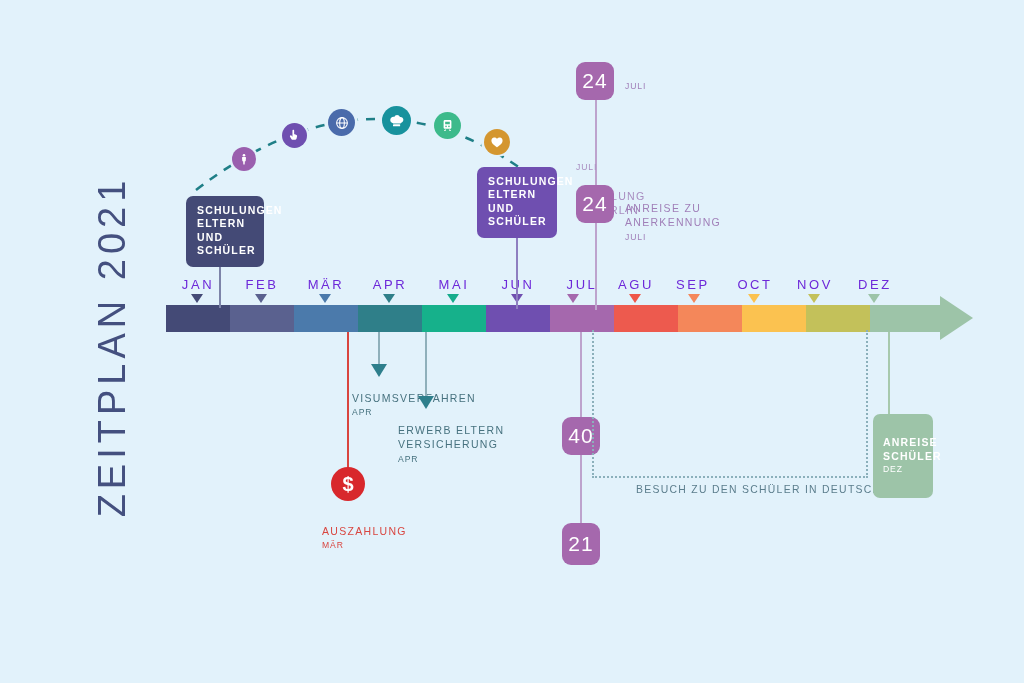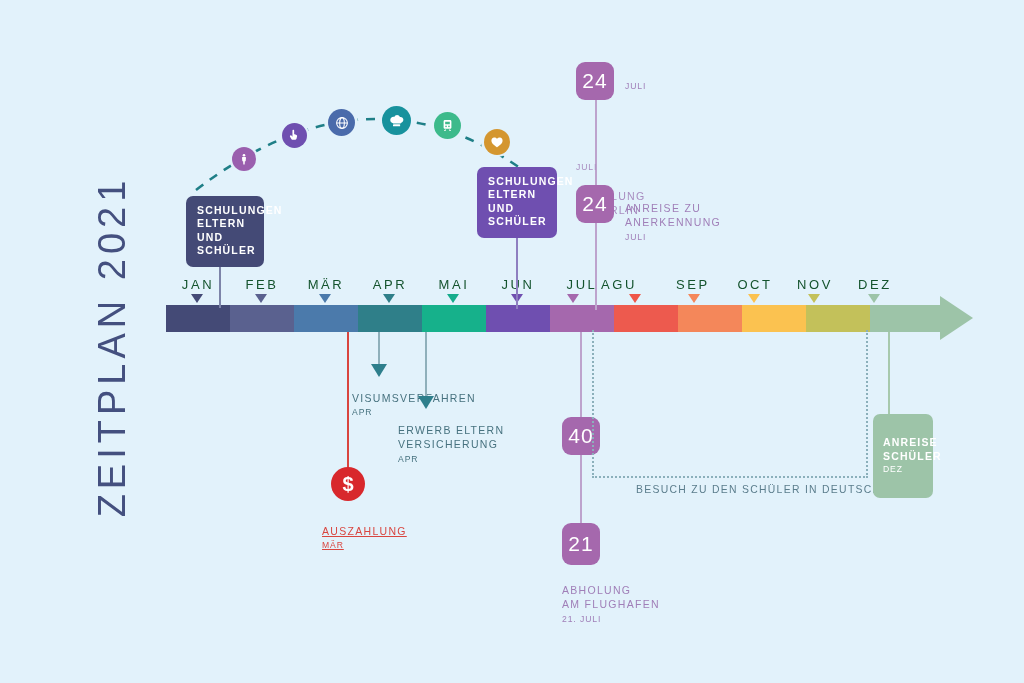--- a/index.html
+++ b/index.html
@@ -37,21 +37,21 @@
     border-top: 22.5px solid transparent;
     border-bottom: 22.5px solid transparent;
     border-left: 33px solid #9dc4a8;
   }
 
   
   .month {
     position: absolute;
     width: 70px; text-align: center;
     font-size: 13px; letter-spacing: 2.6px;
-    color: #14532d;
+    color: #6d28d9;
   }
   .mtick {
     position: absolute;
     width: 0; height: 0;
     border-left: 6.5px solid transparent;
     border-right: 6.5px solid transparent;
     border-top-width: 9px; border-top-style: solid;
   }
 
   
@@ -92,21 +92,21 @@
     display: flex; align-items: center; justify-content: center;
     font-size: 21px; letter-spacing: 1px;
   }
   .note {
     position: absolute;
     font-size: 10.5px; line-height: 14.2px; letter-spacing: 1.3px;
     color: #a07fb8; white-space: pre-line;
   }
   .note .sub { font-size: 8.6px; letter-spacing: 0.9px; display:block; }
   .note-teal { color: #47727f; }
-  .note-red  { color: #d9453f; text-decoration: underline; }
+  .note-red  { color: #d9453f; }
 
   
   .plainnote {
     position: absolute;
     font-size: 10.6px; line-height: 14.5px; letter-spacing: 1.25px;
     color: #a88dc0; white-space: pre-line;
   }
   .plainnote .sub { font-size: 8.6px; display:block; letter-spacing:.9px; }
 
   
@@ -167,21 +167,21 @@
     <div class="arrowhead" style="left:774px"></div>
   </div>
 
   <div class="month" style="left:163px;top:277px">JAN</div>
   <div class="month" style="left:227px;top:277px">FEB</div>
   <div class="month" style="left:291px;top:277px">MÄR</div>
   <div class="month" style="left:355px;top:277px">APR</div>
   <div class="month" style="left:419px;top:277px">MAI</div>
   <div class="month" style="left:483px;top:277px">JUN</div>
   <div class="month" style="left:547px;top:277px">JUL</div>
-  <div class="month" style="left:584px;top:277px">AGU</div>
+  <div class="month" style="left:601px;top:277px">AGU</div>
   <div class="month" style="left:658px;top:277px">SEP</div>
   <div class="month" style="left:720px;top:277px">OCT</div>
   <div class="month" style="left:780px;top:277px">NOV</div>
   <div class="month" style="left:840px;top:277px">DEZ</div>
 
   <div class="mtick" style="left:191px;top:294px;border-top-color:#444a76"></div>
   <div class="mtick" style="left:255px;top:294px;border-top-color:#5a618f"></div>
   <div class="mtick" style="left:319px;top:294px;border-top-color:#4b7aab"></div>
   <div class="mtick" style="left:383px;top:294px;border-top-color:#2f7f89"></div>
   <div class="mtick" style="left:447px;top:294px;border-top-color:#16ac8c"></div>
@@ -291,25 +291,20 @@
   </div>
   <div class="note note-red" style="left:322px;top:510px;width:120px">
     <span>AUSZAHLUNG</span>
     <span class="sub">MÄR</span>
   </div>
 
   <div class="solidline" style="left:580px;top:332px;height:210px;background:#bda3cd"></div>
   <div class="badge" style="left:562px;top:417px;width:38px;height:38px">40</div>
 
   <div class="badge" style="left:562px;top:523px;width:38px;height:42px">21</div>
-  <div class="note" style="left:562px;top:569px;width:150px">
-    <span>ABHOLUNG
-AM FLUGHAFEN</span>
-    <span class="sub">21. JULI</span>
-  </div>
 
   <div class="bracket" style="left:592px;top:330px;width:276px;height:148px"></div>
   <div class="bracket-label" style="left:636px;top:484px">BESUCH ZU DEN SCHÜLER IN DEUTSCHLAND</div>
 
   <div class="greenline" style="left:888px;top:332px;height:82px;background:#a7c9ad"></div>
   <div class="callout" style="left:873px;top:414px;width:60px;background:#9dc4a8;padding:9px 8px 8px 10px">
     <span>ANREISE
 SCHÜLER</span>
     <span style="display:block;font-size:8.6px;letter-spacing:.9px;font-weight:400">DEZ</span>
   </div>

